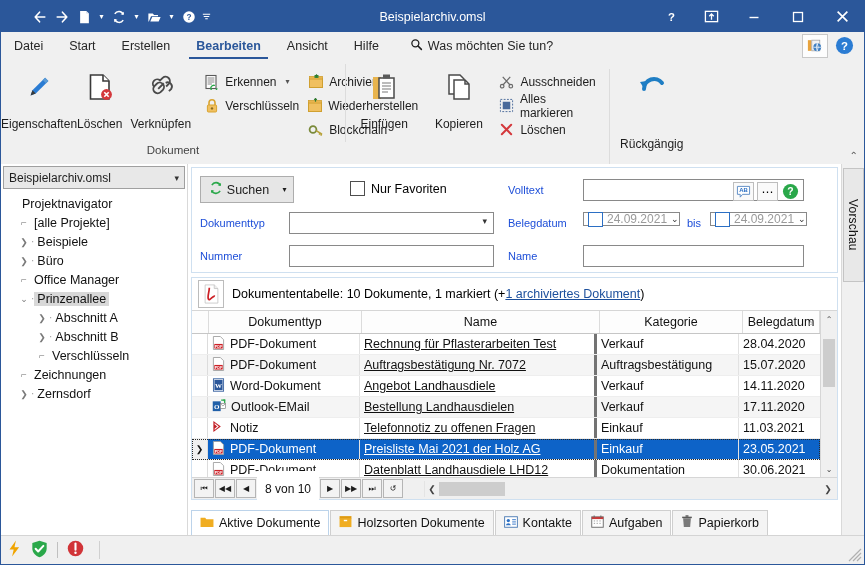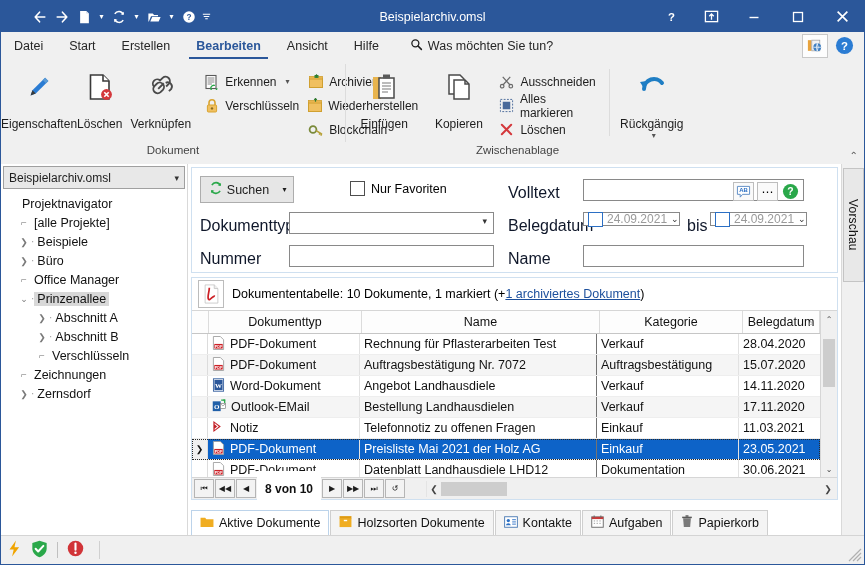--- a/index.html
+++ b/index.html
@@ -215,21 +215,21 @@
   }
   .btn-suchen-split {
     position: absolute; left: 84px; top: 8px;
     height: 25px; width: 17px;
     background: #e6e6e6; border: 1px solid #adadad; border-left: none;
     display: flex; align-items: center; justify-content: center;
     font-size: 8px; color: #1d1d1d;
   }
   .chk-row { position: absolute; left: 158px; top: 13px; display: flex; align-items: center; gap: 6px; font-size: 12.5px; }
   .chkbox { width: 13px; height: 13px; border: 1px solid #4e4e4e; background: #fff; }
-  .lbl-field { position: absolute; font-size: 16px; color: #0f172a; }
+  .lbl-field { position: absolute; font-size: 11px; color: #1d4ed8; }
   .inp {
     position: absolute;
     background: #ffffff; border: 1px solid #898989;
     height: 22px;
     box-sizing: border-box;
   }
   .inp.combo::after {
     content: "\25BE";
     position: absolute; right: 6px; top: 3px;
     font-size: 9px; color: #333;
@@ -293,21 +293,21 @@
   .grow {
     display: flex; height: 20px; align-items: flex-end;
     font-size: 12.5px; color: #111;
     border-bottom: 1px solid #eeeeee;
   }
   .grow.alt { background: #f5f5f5; }
   .grow.sel { background: #0d63c8; color: #ffffff; outline: 1px dotted #2b2b2b; outline-offset: -1px;}
   .cell { display: flex; align-items: center; height: 100%; box-sizing: border-box; padding-left: 4px; overflow: hidden; white-space: nowrap;}
   .cell.gut { justify-content: center; padding-left: 0; border-right: 1px solid #dcdcdc; font-size: 9px; color: #222;}
   .cell.typ { gap: 5px; border-right: 1px solid #e2e2e2;}
-  .cell.nm { border-right: 1px solid #737373; }
+  .cell.nm { border-right: 3px solid #737373; text-decoration: underline; }
   .cell.kt { border-right: 1px solid #e2e2e2; }
   .vscroll {
     width: 16px; background: #f0f0f0; border-left: 1px solid #d6d6d6;
     display: flex; flex-direction: column; align-items: center;
   }
   .vs-btn { width: 16px; height: 16px; display:flex;align-items:center;justify-content:center;font-size:8px;color:#444;background:#f0f0f0;}
   .vs-thumb { width: 12px; height: 48px; background: #cdcdcd; margin-top: 12px;}
   .vs-space { flex: 1; }
 
   .navbar {
@@ -319,21 +319,21 @@
     gap: 1px;
   }
   .nav-btn {
     width: 18px; height: 17px;
     border: 1px solid #b5b5b5; background: #f3f3f3;
     display: flex; align-items: center; justify-content: center;
     font-size: 8px; color: #1d1d1d;
   }
   .nav-pos {
     padding: 8px 7px; height: 17px; display: flex; align-items: center;
-    font-size: 12px; color: #111; background: #fff; border: 1px solid transparent; font-weight: bold;
+    font-size: 12px; color: #111; background: #fff; border: 1px solid transparent;
   }
   .hscroll {
     margin-left: 20px;
     flex: 1; height: 16px; background: #f0f0f0;
     display: flex; align-items: center;
     border-left: 1px solid #e4e4e4;
   }
   .hs-arrow { width: 14px; text-align: center; font-size: 9px; color: #444; }
   .hs-thumb { width: 66px; height: 14px; background: #cdcdcd; }
   .hs-space { flex: 1; }
@@ -653,21 +653,21 @@
           <div class="small-btn">
             <span class="ico">
               <svg width="15" height="15" viewBox="0 0 16 16">
                   <path d="M3 3 L13 13 M13 3 L3 13" stroke="#d4383c" stroke-width="2.1" stroke-linecap="round"></path>
                 </svg>
             </span>
             <span>Löschen</span>
           </div>
         </div>
         <div class="vsep"></div>
-        <div class="big-btn" style="width:82px;">
+        <div class="big-btn" style="width:82px;gap:20px;">
           <span class="ico">
             <svg width="32" height="28" viewBox="0 0 32 28">
               <path d="M8 16 A10 10 0 0 1 26 10" stroke="#1f7ec4" stroke-width="4" fill="none" stroke-linecap="round"></path>
               <path d="M4 9 L10.5 8 L9 17 Z" fill="#1f7ec4"></path>
             </svg>
           </span>
           <span class="lbl">Rückgängig</span>
           <span class="caret-s">▾</span>
         </div>
       </div>

